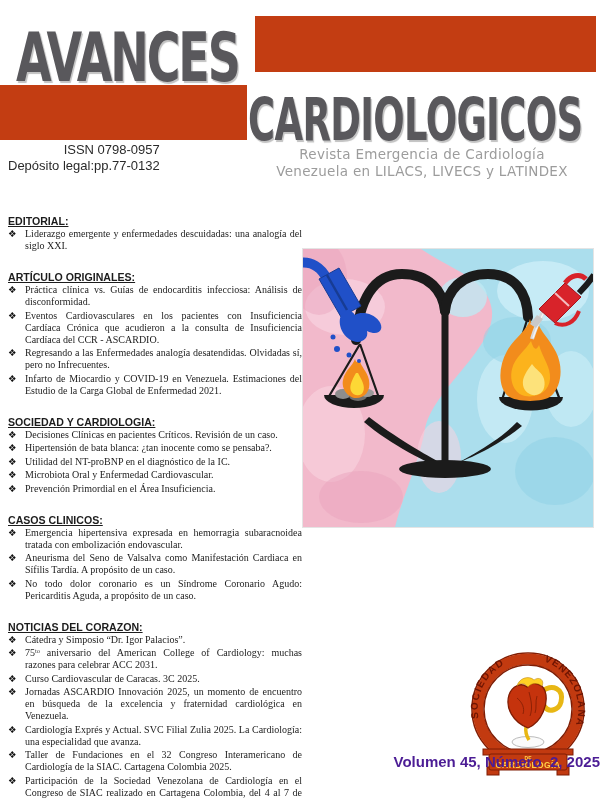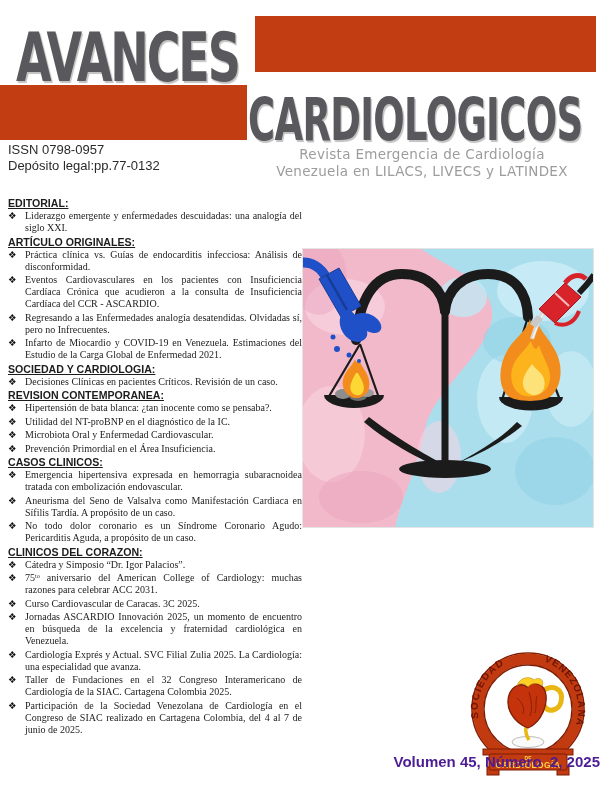--- a/index.html
+++ b/index.html
@@ -10,29 +10,29 @@
   .bar { position:absolute; background:#c33d12; }
   .bar-top  { left:255px; top:16px;  width:341px; height:56px; }
   .bar-left { left:0;     top:85px;  width:247px; height:55px; }
   .mtitle { position:absolute; font-family:"DejaVu Sans", sans-serif; font-weight:bold;
             color:#59585c; white-space:nowrap; text-shadow:2px 2px 1px rgba(80,80,80,.35); }
   .title1 { left:16px;  top:18px; font-size:64px; letter-spacing:-3px;
             transform:scale(0.72,1.06); transform-origin:left top; }
   .title2 { left:248px; top:86px; font-size:56px; letter-spacing:-1px;
             transform:scale(0.66,1.04); transform-origin:left top; }
   .issn-block { position:absolute; left:8px; top:142px; font-size:13px; color:#2a2a2a;
-                line-height:16px; }
+                line-height:16px;text-align:right; }
   .subtitle { position:absolute; left:247px; top:146px; width:350px; text-align:center;
               color:#9c9c9c; font-size:13.5px; line-height:16.5px; letter-spacing:.3px;
               font-family:"DejaVu Sans", sans-serif; }
 
   
   .toc { position:absolute; left:8px; top:196px; width:294px; color:#1c1c1c; }
   .toc-heading { font-weight:bold; text-decoration:underline; font-size:10.6px;
-                 line-height:12.5px; margin:1px 0 0; }
+                 line-height:12.5px; margin:19px 0 0; }
   .toc-item { display:flex; gap:6px; margin:0.5px 0 1.5px; }
   .blt { flex:0 0 11px; font-size:9.5px; line-height:12px; color:#111; }
   .txt { flex:1; font-size:10px; line-height:12px; text-align:justify;font-family:Liberation Serif, serif; }
 
   
   .artwork { position:absolute; left:302px; top:248px; width:290px; height:278px;
              border:1px solid #e4e4e4; }
   .logo { position:absolute; left:459px; top:650px; width:140px; height:128px; }
   .logo text { font-family:"Liberation Sans", sans-serif; }
 
@@ -86,21 +86,20 @@
       <span class="blt">❖</span>
       <span class="txt">Infarto de Miocardio y COVID-19 en Venezuela. Estimaciones del Estudio de la Carga Global de Enfermedad 2021.</span>
     </div>
 
     <div class="toc-heading">SOCIEDAD Y CARDIOLOGIA:</div>
     <div class="toc-item">
       <span class="blt">❖</span>
       <span class="txt">Decisiones Clínicas en pacientes Críticos. Revisión de un caso.</span>
     </div>
 
-    <div class="toc-heading">REVISION CONTEMPORANEA:</div>
     <div class="toc-item">
       <span class="blt">❖</span>
       <span class="txt">Hipertensión de bata blanca: ¿tan inocente como se pensaba?.</span>
     </div>
     <div class="toc-item">
       <span class="blt">❖</span>
       <span class="txt">Utilidad del NT-proBNP en el diagnóstico de la IC.</span>
     </div>
     <div class="toc-item">
       <span class="blt">❖</span>
@@ -118,21 +117,21 @@
     </div>
     <div class="toc-item">
       <span class="blt">❖</span>
       <span class="txt">Aneurisma del Seno de Valsalva como Manifestación Cardiaca en Sífilis Tardía. A propósito de un caso.</span>
     </div>
     <div class="toc-item">
       <span class="blt">❖</span>
       <span class="txt">No todo dolor coronario es un Síndrome Coronario Agudo: Pericarditis Aguda, a propósito de un caso.</span>
     </div>
 
-    <div class="toc-heading">CLINICOS DEL CORAZON:</div>
+    <div class="toc-heading">NOTICIAS DEL CORAZON:</div>
     <div class="toc-item">
       <span class="blt">❖</span>
       <span class="txt">Cátedra y Simposio “Dr. Igor Palacios”.</span>
     </div>
     <div class="toc-item">
       <span class="blt">❖</span>
       <span class="txt">75ᵗᵒ aniversario del American College of Cardiology: muchas razones para celebrar ACC 2031.</span>
     </div>
     <div class="toc-item">
       <span class="blt">❖</span>

